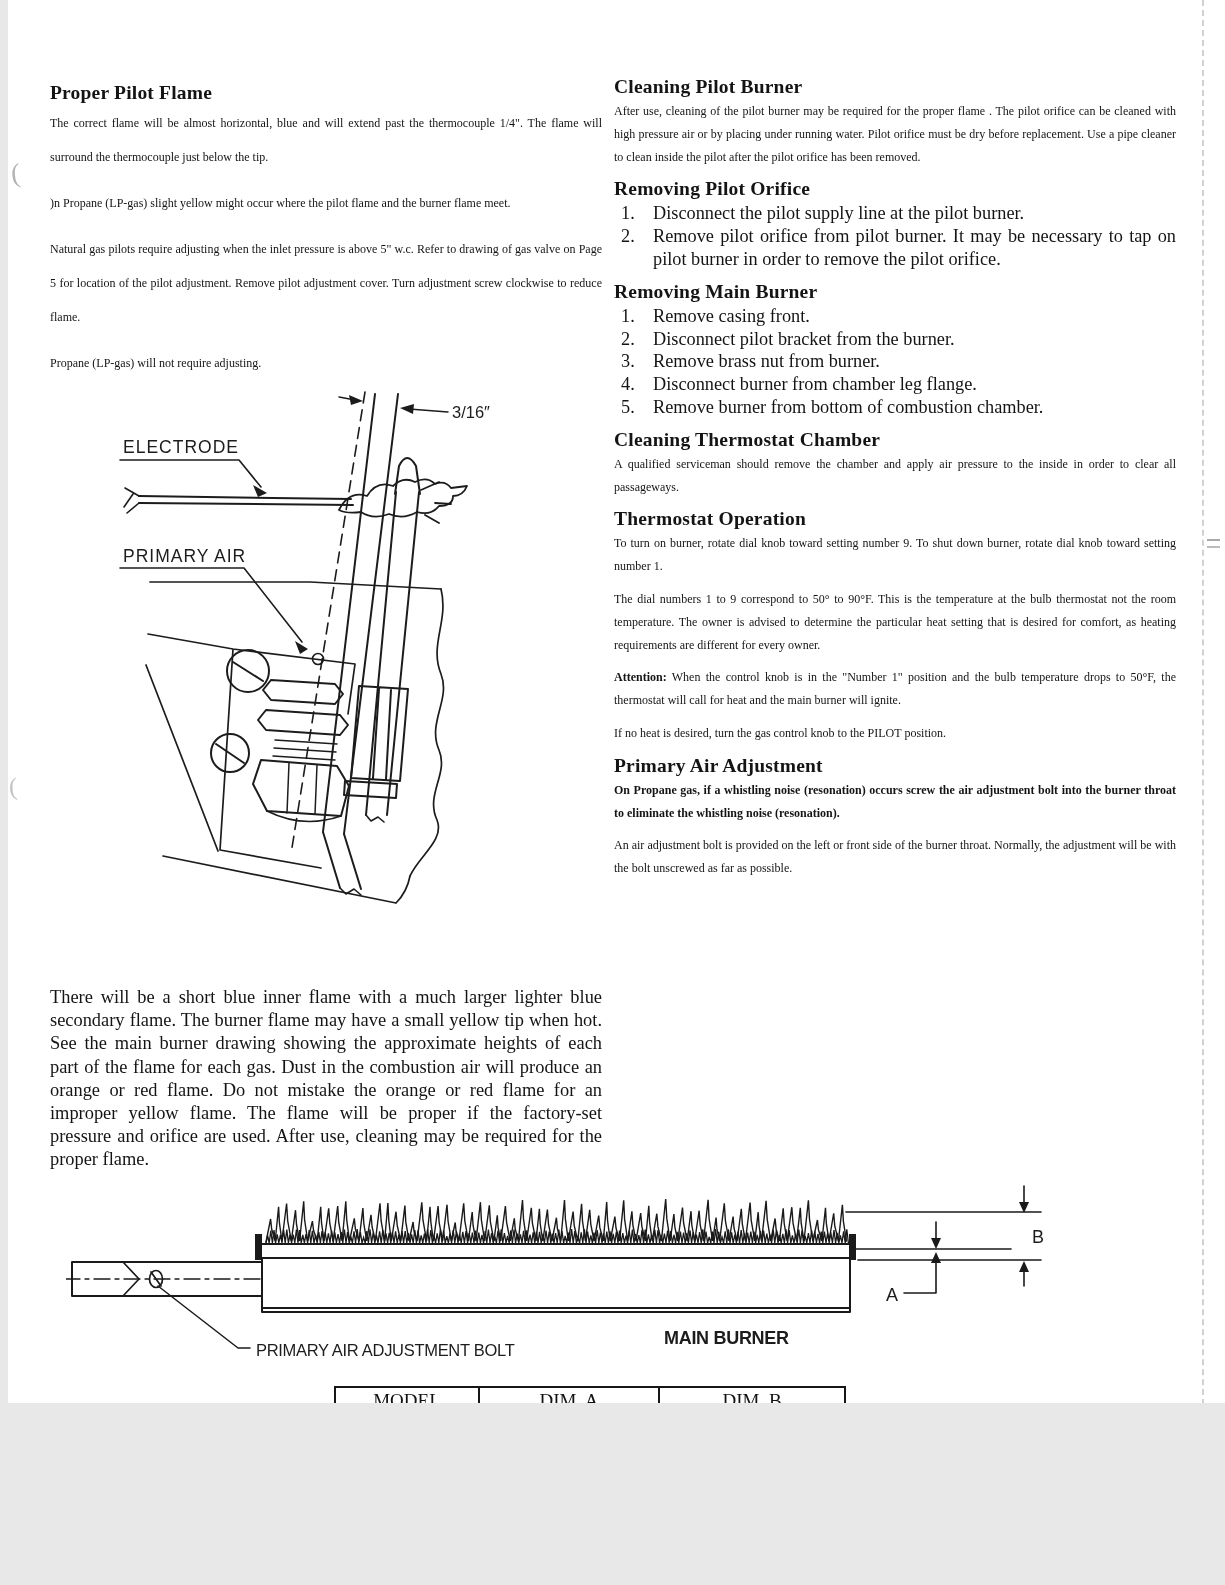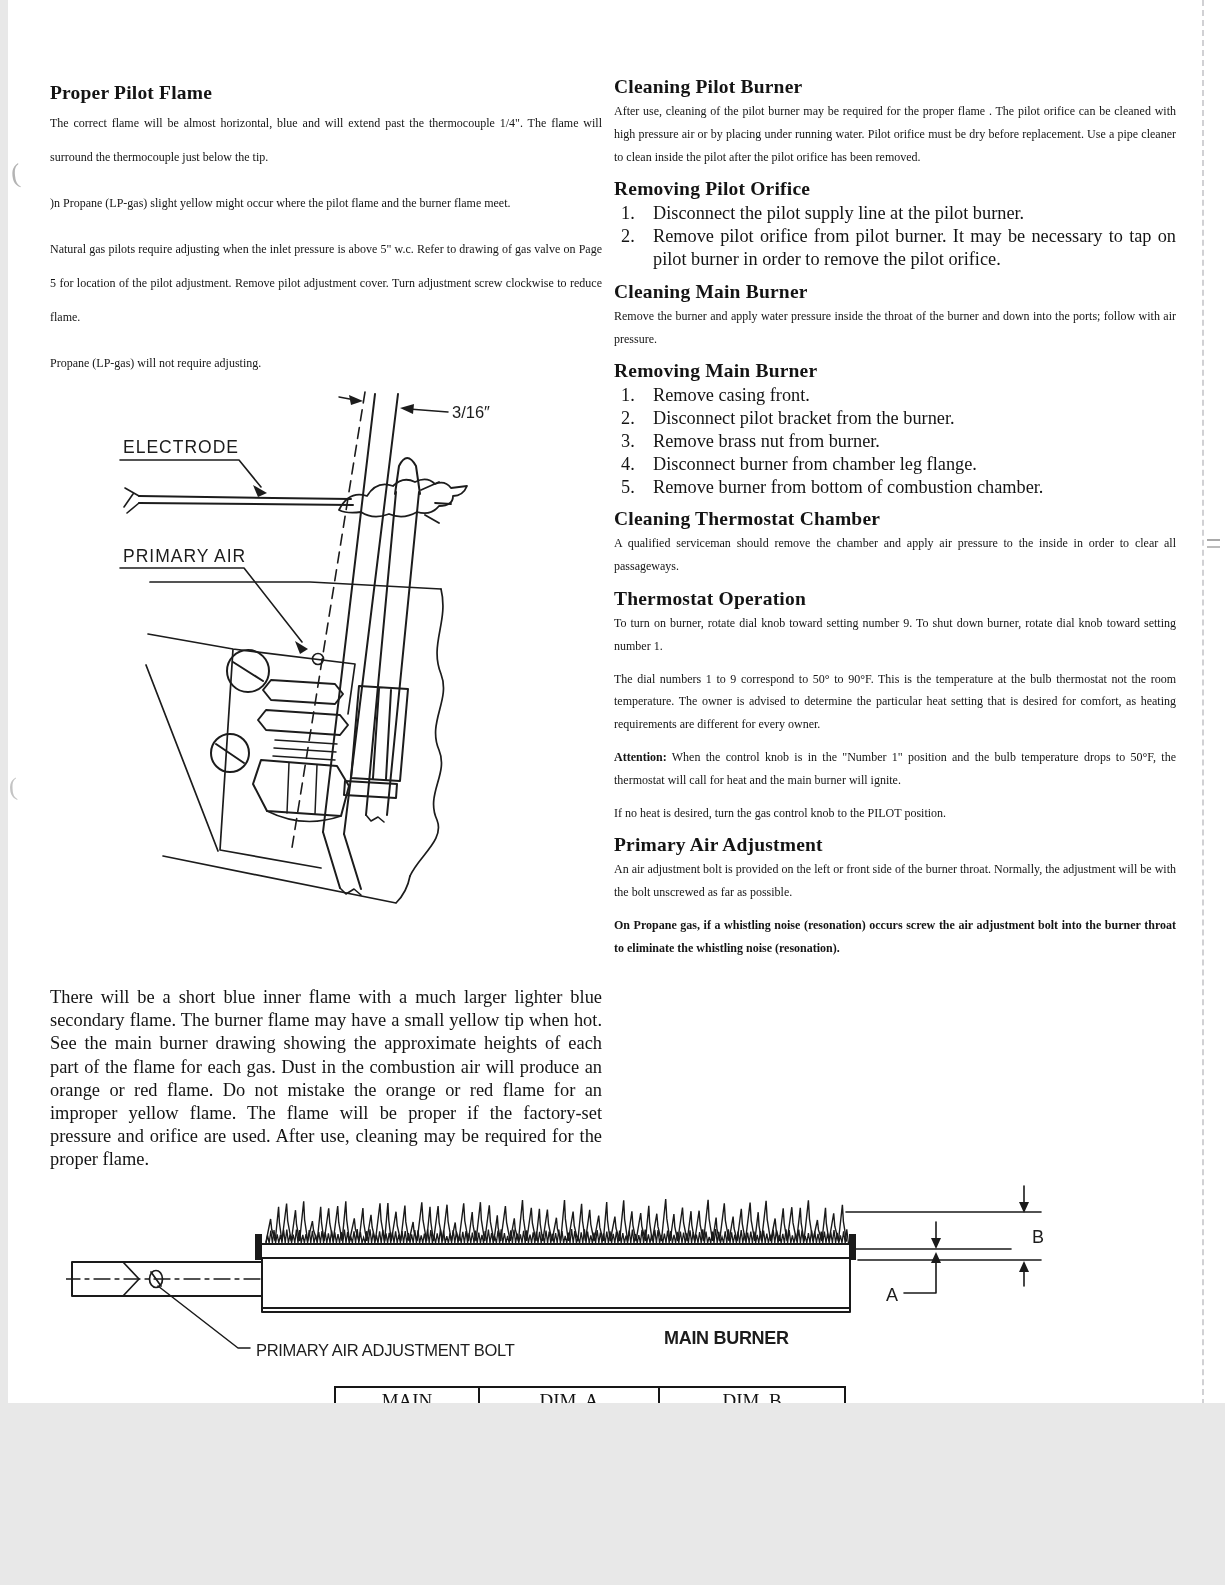--- a/index.html
+++ b/index.html
@@ -136,24 +136,20 @@
     </div>
 
     <div class="sect">
       <div class="head">Removing Pilot Orifice</div>
       <div class="olist">
         <div class="li"><span class="n">1.</span><span>Disconnect the pilot supply line at the pilot burner.</span></div>
         <div class="li"><span class="n">2.</span><span>Remove pilot orifice from pilot burner.  It may be necessary to tap on pilot burner in order to remove the pilot orifice.</span></div>
       </div>
     </div>
 
-    <div class="sect">
-      <div class="head">Cleaning Main Burner</div>
-      <p class="body">Remove the burner and apply water pressure inside the throat of the burner and down into the ports; follow with air pressure.</p>
-    </div>
 
     <div class="sect">
       <div class="head">Removing Main Burner</div>
       <div class="olist">
         <div class="li"><span class="n">1.</span><span>Remove casing front.</span></div>
         <div class="li"><span class="n">2.</span><span>Disconnect pilot bracket from the burner.</span></div>
         <div class="li"><span class="n">3.</span><span>Remove brass nut from burner.</span></div>
         <div class="li"><span class="n">4.</span><span>Disconnect burner from chamber leg flange.</span></div>
         <div class="li"><span class="n">5.</span><span>Remove burner from bottom of combustion chamber.</span></div>
       </div>
@@ -167,22 +163,22 @@
     <div class="sect">
       <div class="head">Thermostat Operation</div>
       <p class="body">To turn on burner, rotate dial knob toward setting number 9.  To shut down burner, rotate dial knob toward setting number 1.</p>
       <p class="body">The dial numbers 1 to 9 correspond to 50° to 90°F.  This is the temperature at the bulb thermostat not the room temperature. The owner is advised to determine the particular heat setting that is desired for comfort, as heating requirements are different for every owner.</p>
       <p class="body"><span class="bold-para">Attention:</span><span> When the control knob is in the "Number 1" position and the bulb temperature drops to 50°F, the thermostat will call for heat and the main burner will ignite.</span></p>
       <p class="body">If no heat is desired,  turn the gas control knob to the PILOT position.</p>
     </div>
 
     <div class="sect">
       <div class="head">Primary Air Adjustment</div>
+      <p class="body bold-para">On Propane gas, if a whistling noise (resonation) occurs screw the air adjustment bolt into the burner throat to eliminate the whistling noise (resonation).</p>
       <p class="body">An air adjustment bolt is provided on the left or front side of the burner throat. Normally,  the adjustment will be with the bolt unscrewed as far as possible.</p>
-      <p class="body bold-para">On Propane gas, if a whistling noise (resonation) occurs screw the air adjustment bolt into the burner throat to eliminate the whistling noise (resonation).</p>
     </div>
   </div>
 
   <svg class="burner-svg" width="1005" height="192" viewBox="0 0 1005 192">
     <g stroke="#1a1a1a" stroke-width="2" fill="none" stroke-linecap="round" stroke-linejoin="round">
 
       <path d="M6,82 L195,82 M6,116 L195,116 M6,82 L6,116"></path>
       <path d="M57,82 L73,99 L57,116" stroke-width="1.7"></path>
       <path d="M-2,99 L196,99" stroke-dasharray="16,5,4,5" stroke-width="1.3"></path>
       <ellipse cx="90" cy="99" rx="6.5" ry="8.5" stroke-width="1.7"></ellipse>
@@ -217,21 +213,21 @@
 
   <div class="spec-table-wrap">
     <table class="spec-table">
       <colgroup>
           <col class="c-model">
           <col class="c-dima">
           <col class="c-dimb">
         </colgroup>
       <thead>
         <tr>
-          <th>MAIN</th>
+          <th>MODEL</th>
           <th>DIM. A</th>
           <th>DIM. B</th>
         </tr>
       </thead>
       <tbody>
         <tr>
           <td>RH-50-2</td>
           <td>1/2"Blue
 Flame</td>
           <td>3" Light-

